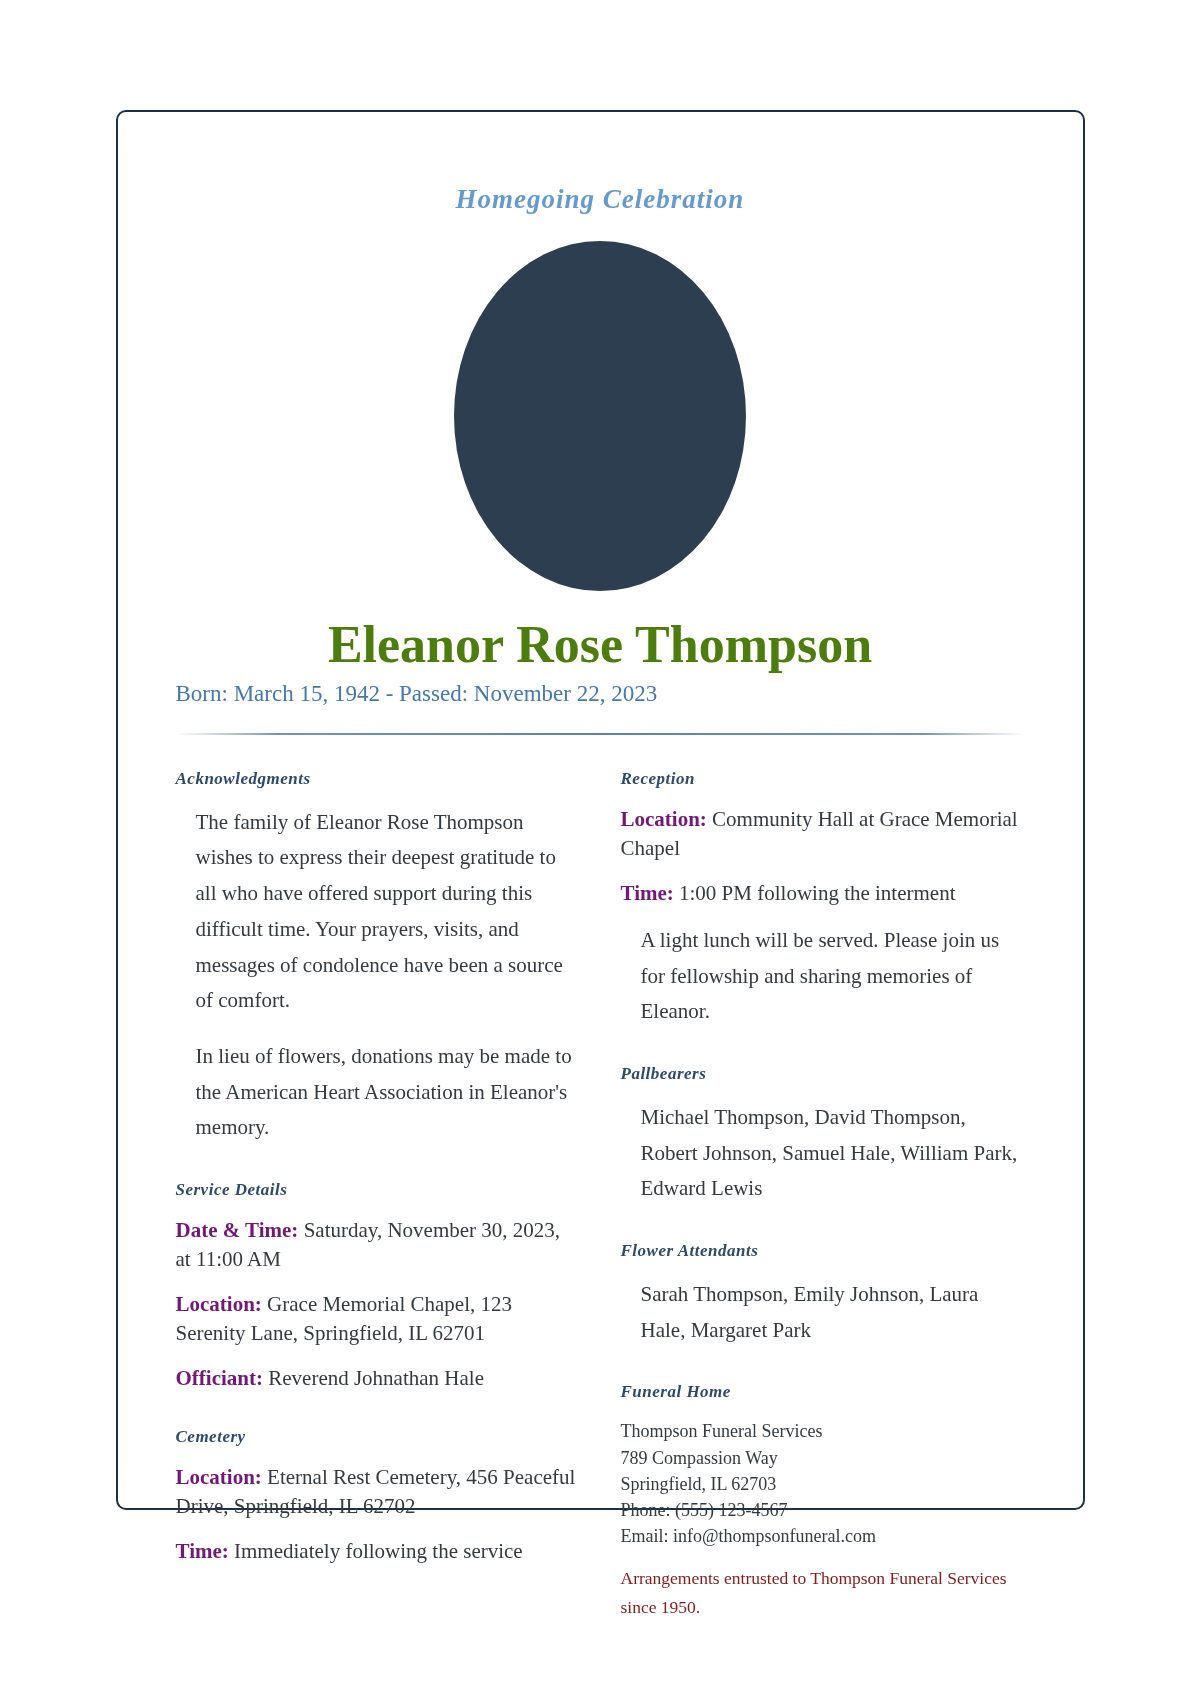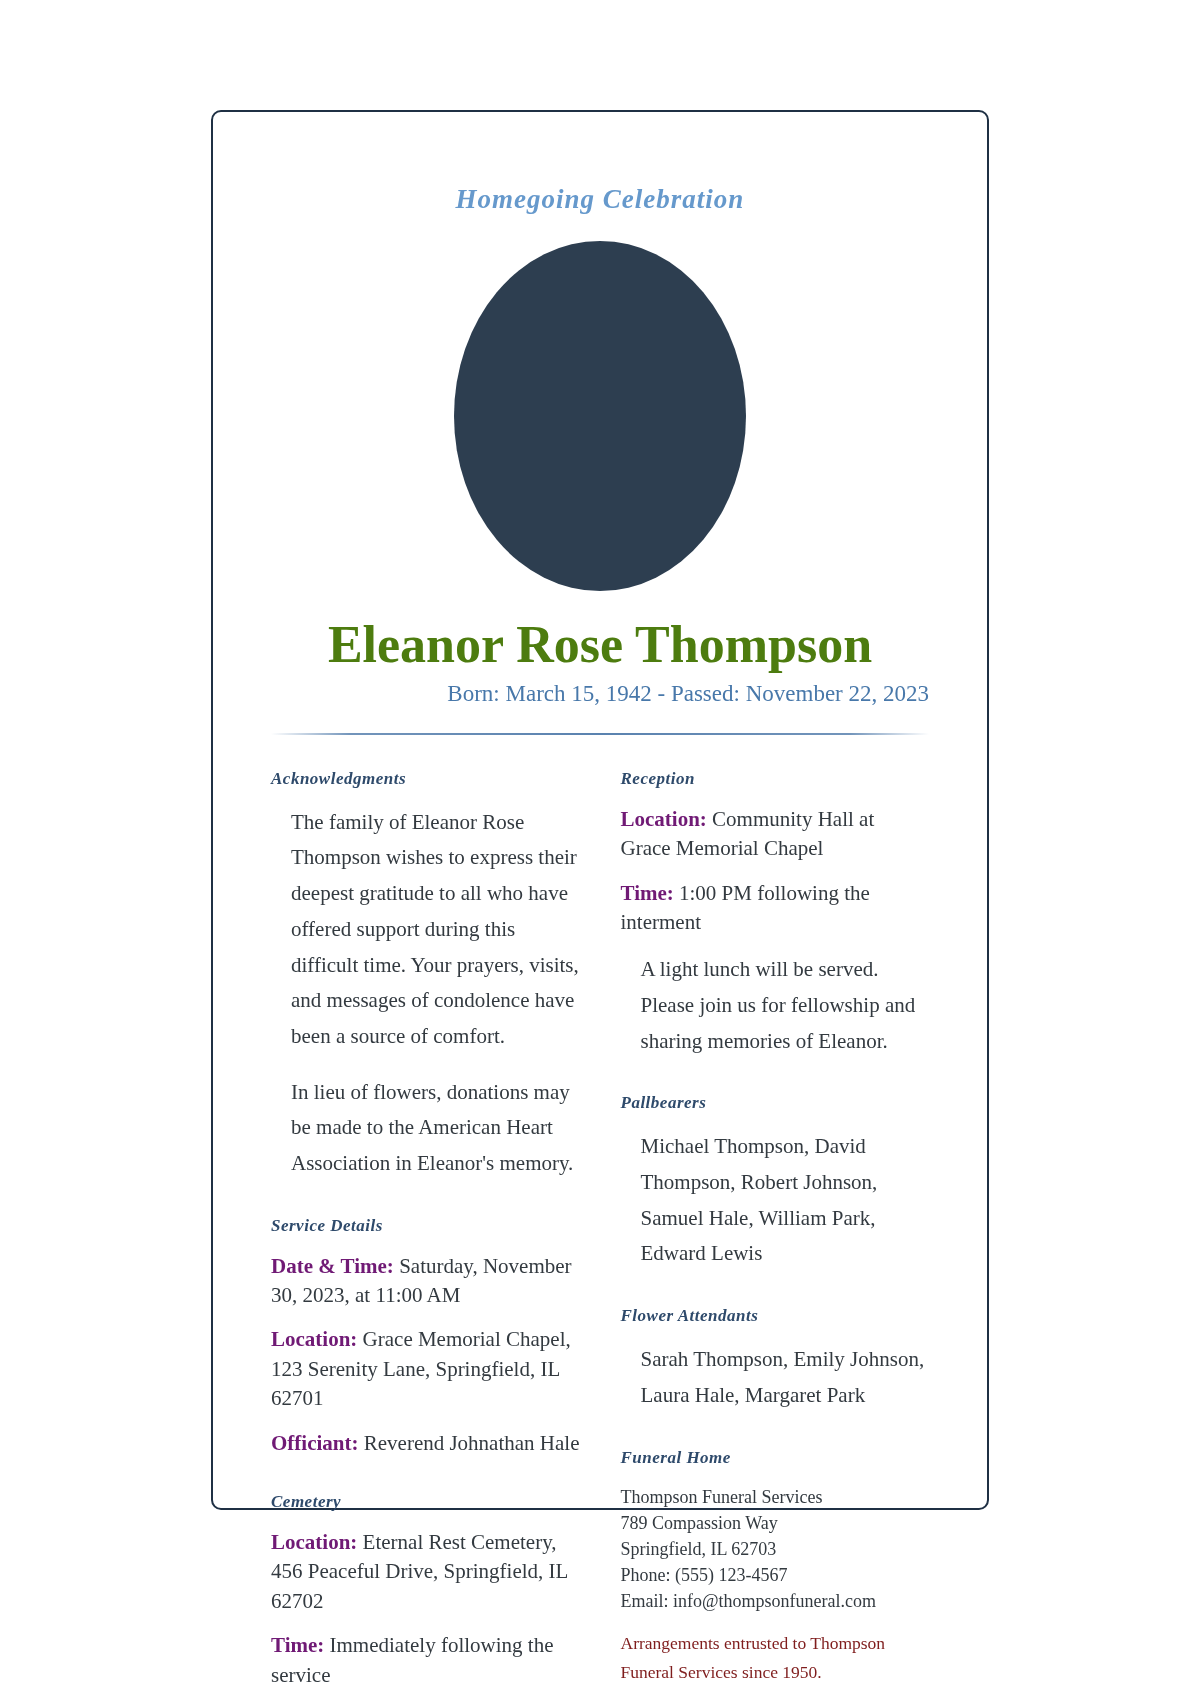--- a/index.html
+++ b/index.html
@@ -4,21 +4,21 @@
 <style>
   * { margin: 0; padding: 0; box-sizing: border-box; }
   html, body { background: #ffffff; }
   body {
     width: 1200px;
     height: 1697px;
     font-family: "Liberation Serif", "DejaVu Serif", serif;
     color: #333a40;
   }
   .card {
-    width: 778px;
+    width: 969px;
     height: 1400px;
     margin: 110px auto 0;
     border: 2px solid #1f3044;
     border-radius: 10px;
     padding: 72px 58px 48px;
     background: #ffffff;
   }
   .kicker {
     text-align: center;
     font-size: 27px;
@@ -37,21 +37,21 @@
   .name {
     margin-top: 24px;
     text-align: center;
     font-size: 52px;
     line-height: 1.15;
     font-weight: bold;
     color: #4d7c0f;
   }
   .lifespan {
     margin-top: 6px;
-    text-align: right;
+    text-align: left;
     font-size: 23px;
     color: #4878aa;
   }
   .divider {
     margin-top: 26px;
     height: 2px;
     background: linear-gradient(to right,
       rgba(110,150,190,0) 0%,
       rgba(90,130,175,0.85) 12%,
       #5a82af 50%,

